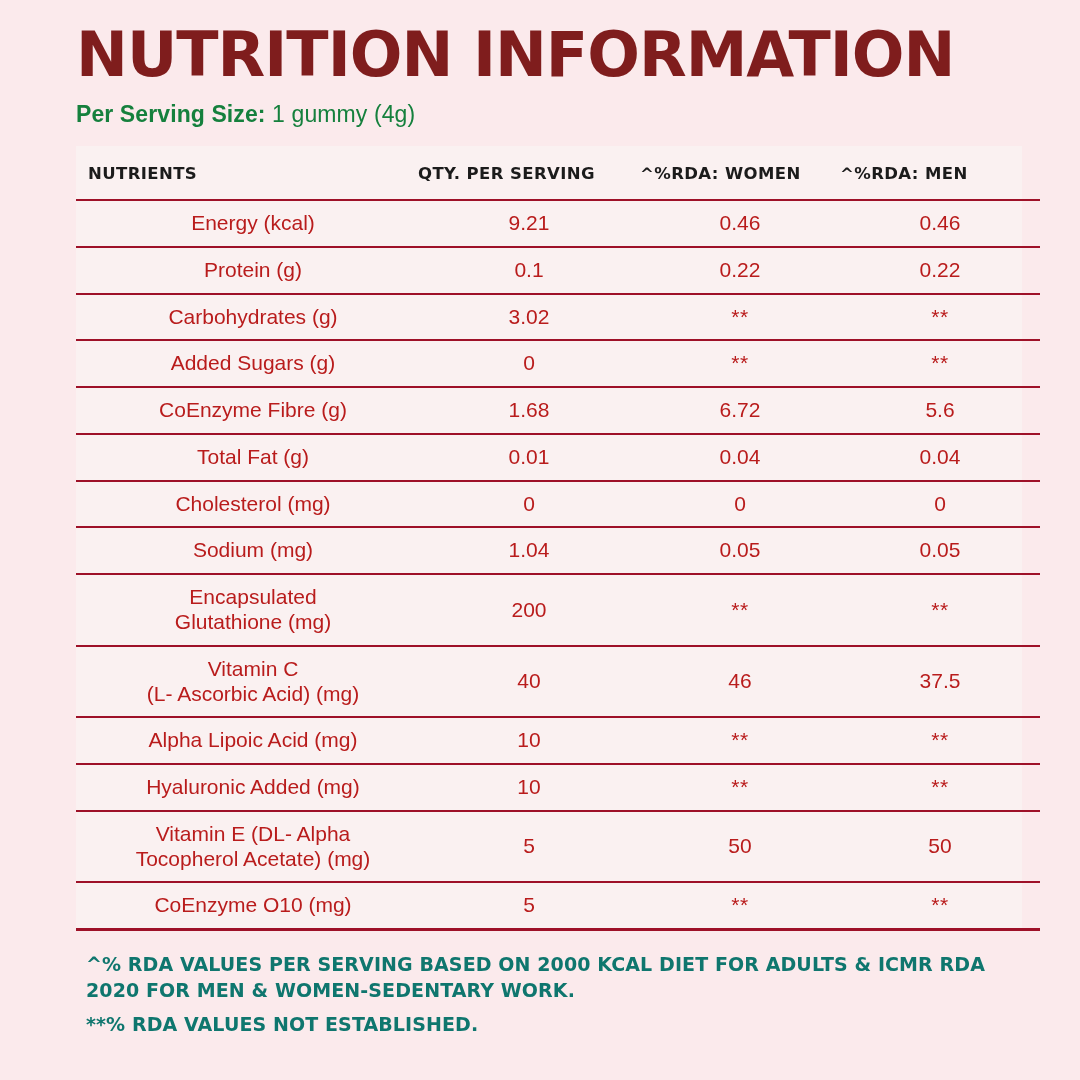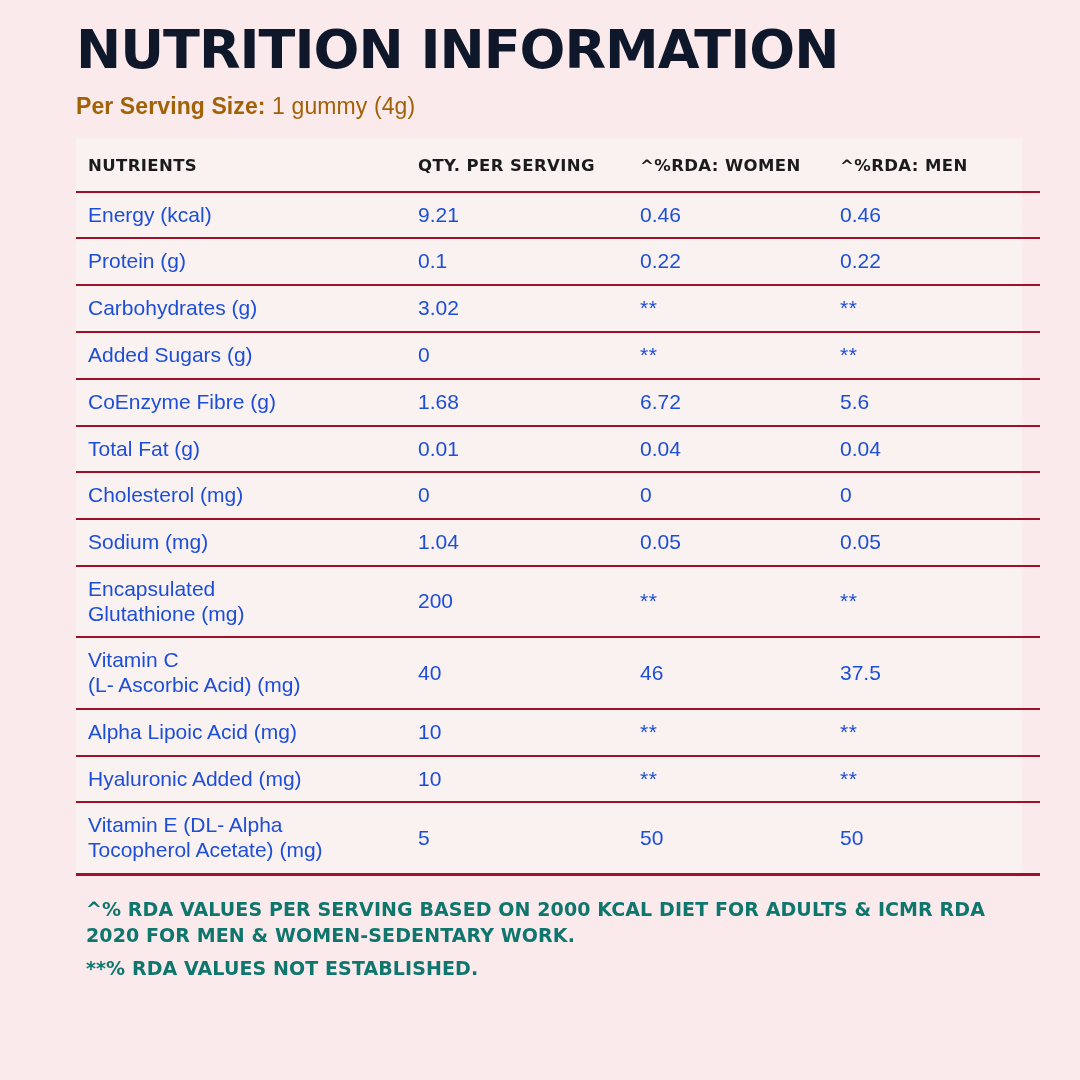--- a/index.html
+++ b/index.html
@@ -21,32 +21,32 @@
     padding: 22px 58px 0 76px;
   }
 
   
   .header-row {
     display: flex;
     align-items: flex-start;
     justify-content: space-between;
   }
   .title {
-    font-size: 54px;
+    font-size: 62px;
     font-weight: 800;
     letter-spacing: -1px;
-    color: #0f172a;
+    color: #7f1d1d;
     line-height: 1.05;
     margin: 0;
     text-transform: uppercase;
     font-family: "DejaVu Sans", sans-serif;
   }
   .serving-line {
     font-size: 23px;
-    color: #a16207;
+    color: #15803d;
     margin-top: 14px;
     letter-spacing: 0.1px;
   }
   .serving-line .lbl {
     font-weight: 700;
   }
 
   
   .logo {
     width: 74px;
@@ -89,25 +89,26 @@
     letter-spacing: 0.4px;
     padding: 18px 0 16px 0;
     text-transform: uppercase;
     font-family: "DejaVu Sans", sans-serif;
   }
   thead tr {
     border-bottom: 2px solid #9e1128;
   }
   tbody td {
     font-size: 21px;
-    color: #1d4ed8;
+    color: #b91c1c;
     padding: 10px 0 10px 0;
     border-bottom: 2px solid #9e1128;
     vertical-align: middle;
     line-height: 1.18;
+    text-align: center;
   }
   tbody tr:last-child td {
     border-bottom: 3px solid #9e1128;
   }
   .c-name { width: 330px; padding-left: 12px; }
   .c-qty  { width: 222px; }
   .c-w    { width: 200px; }
   .c-m    { width: 200px; }
   th.c-name { padding-left: 12px; }
   .mark {
@@ -225,20 +226,26 @@
             <td class="c-qty">10</td>
             <td class="c-w mark">**</td>
             <td class="c-m mark">**</td>
           </tr>
           <tr>
             <td class="c-name">Vitamin E (DL- Alpha<br>Tocopherol Acetate) (mg)</td>
             <td class="c-qty">5</td>
             <td class="c-w">50</td>
             <td class="c-m">50</td>
           </tr>
+          <tr>
+            <td class="c-name">CoEnzyme O10 (mg)</td>
+            <td class="c-qty">5</td>
+            <td class="c-w mark">**</td>
+            <td class="c-m mark">**</td>
+          </tr>
         </tbody>
     </table>
   </div>
 
   <div class="notes" id="notes-block">
       <p>^% RDA values per serving based on 2000 kcal diet for adults &amp; ICMR RDA 2020 for men &amp; women-sedentary work.</p>
       <p>**% RDA values not established.</p>
     </div>
 
 </div>

